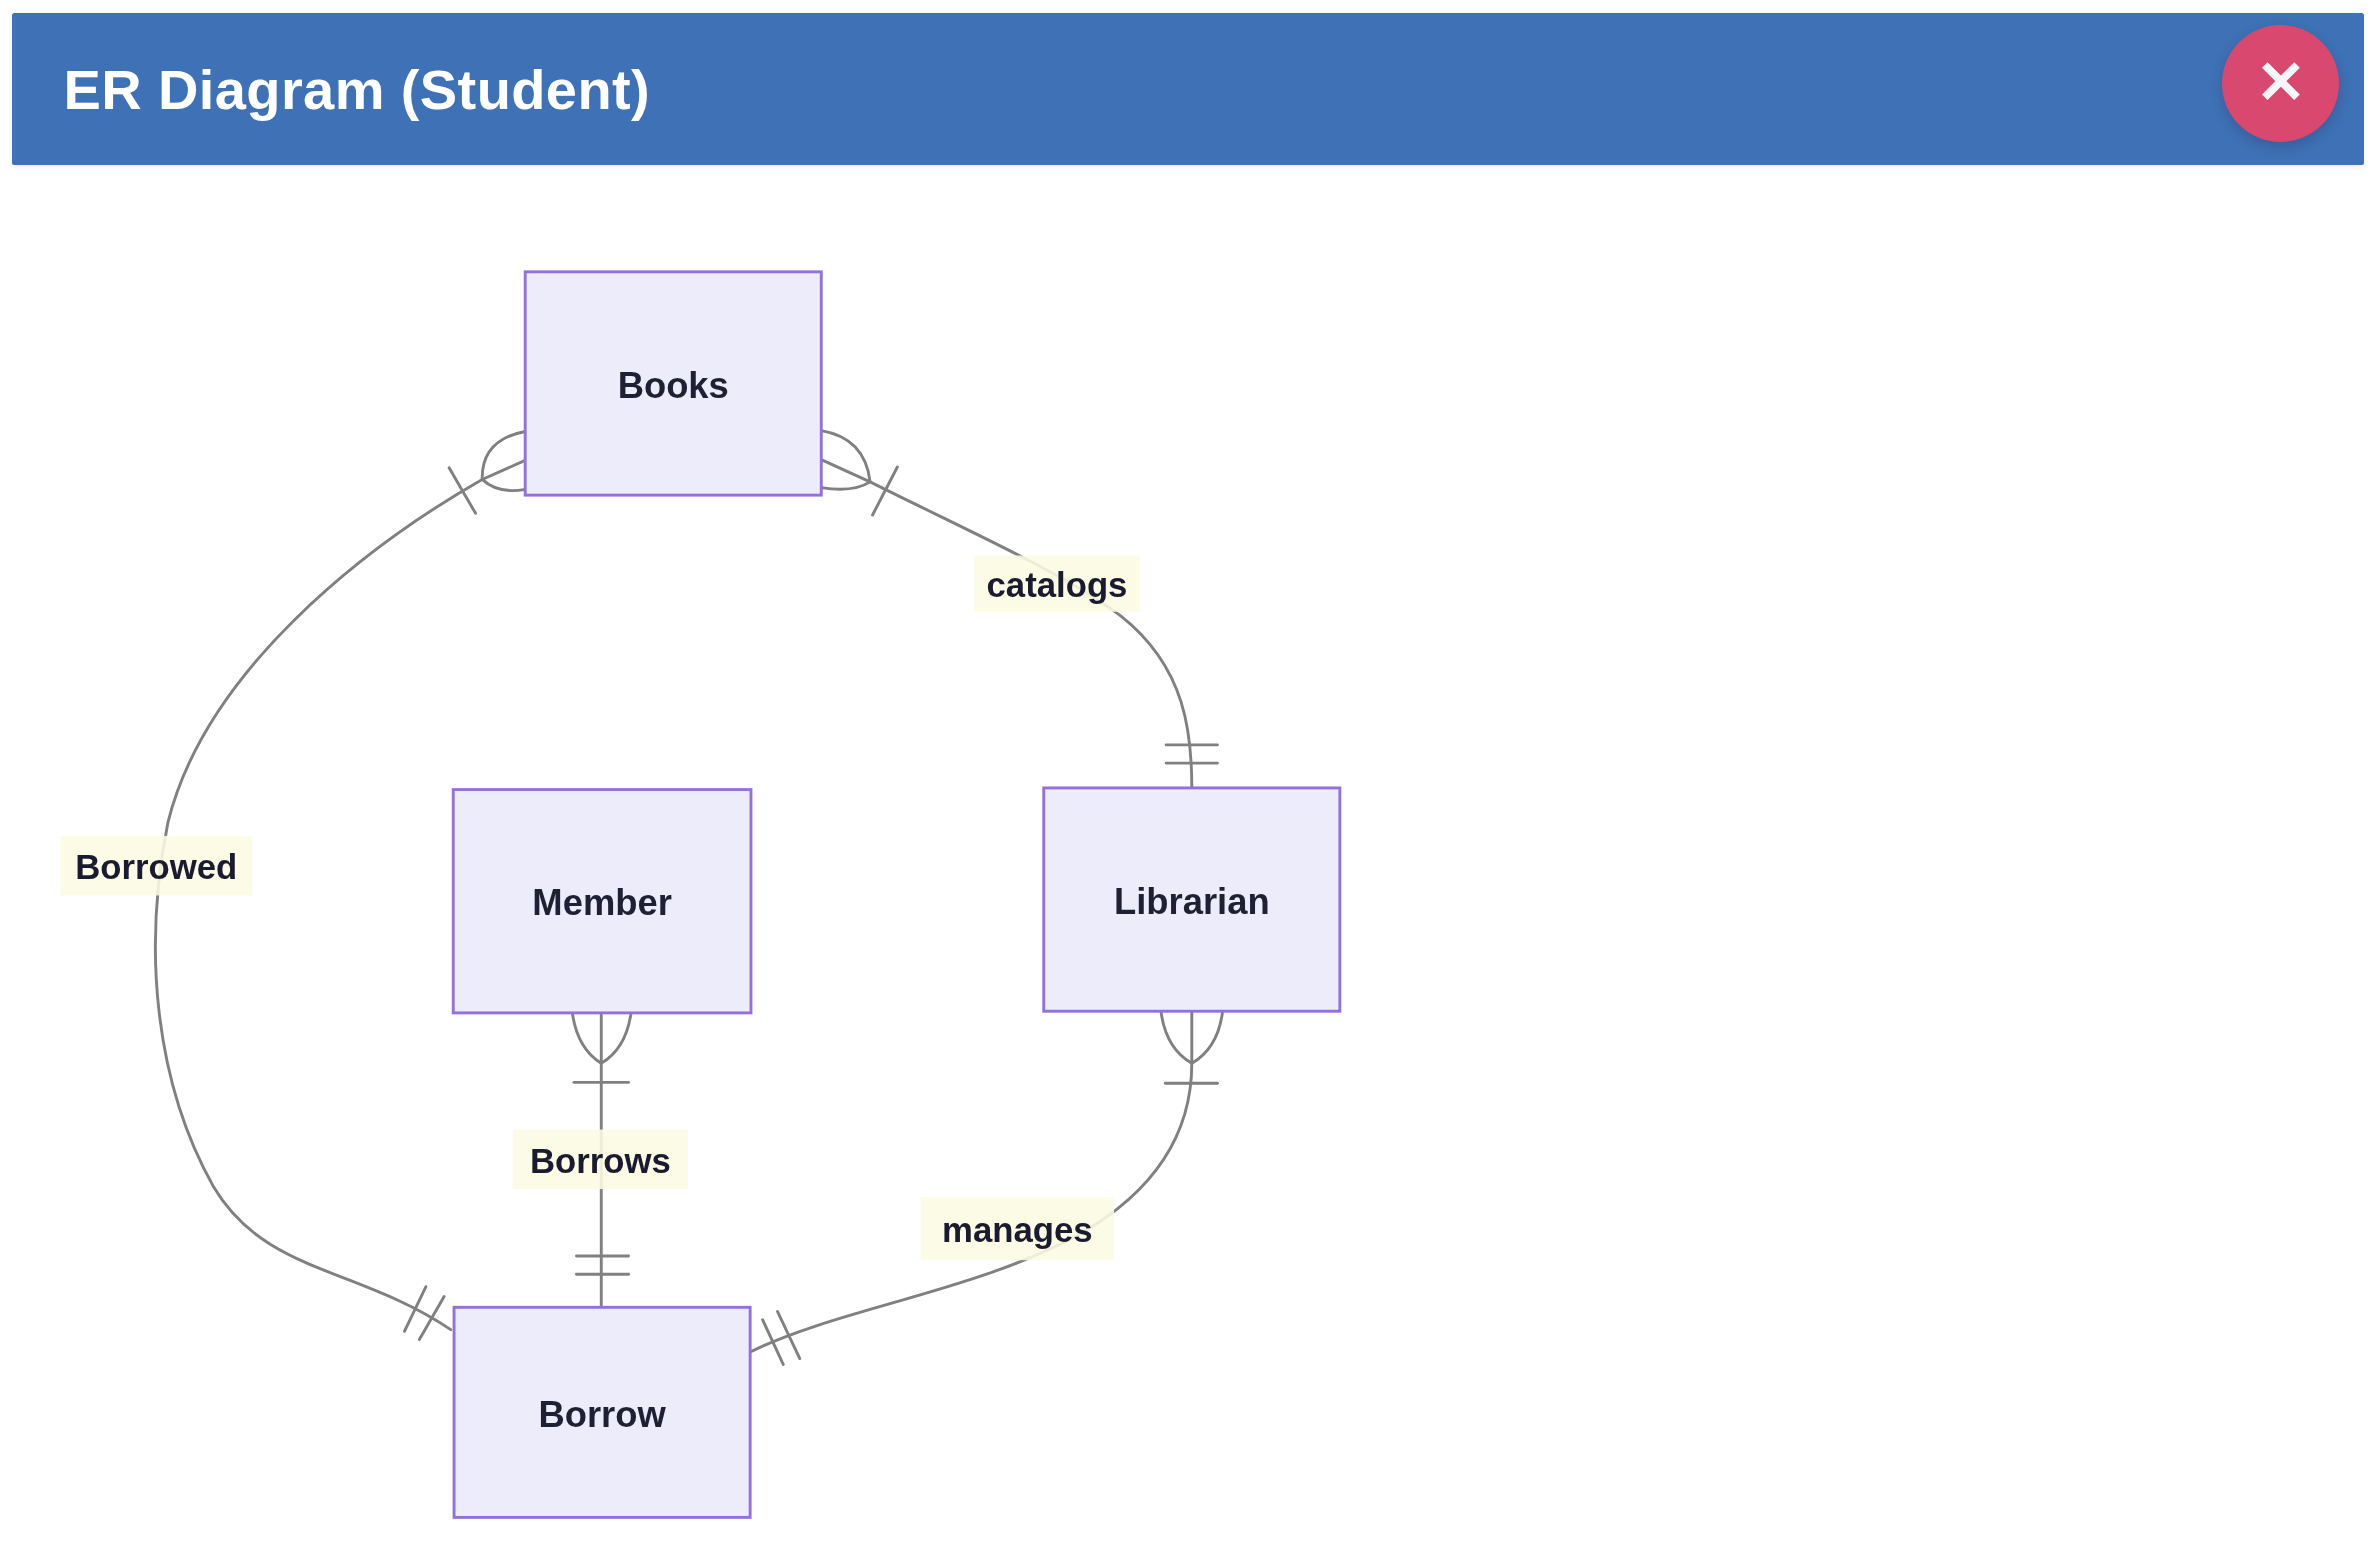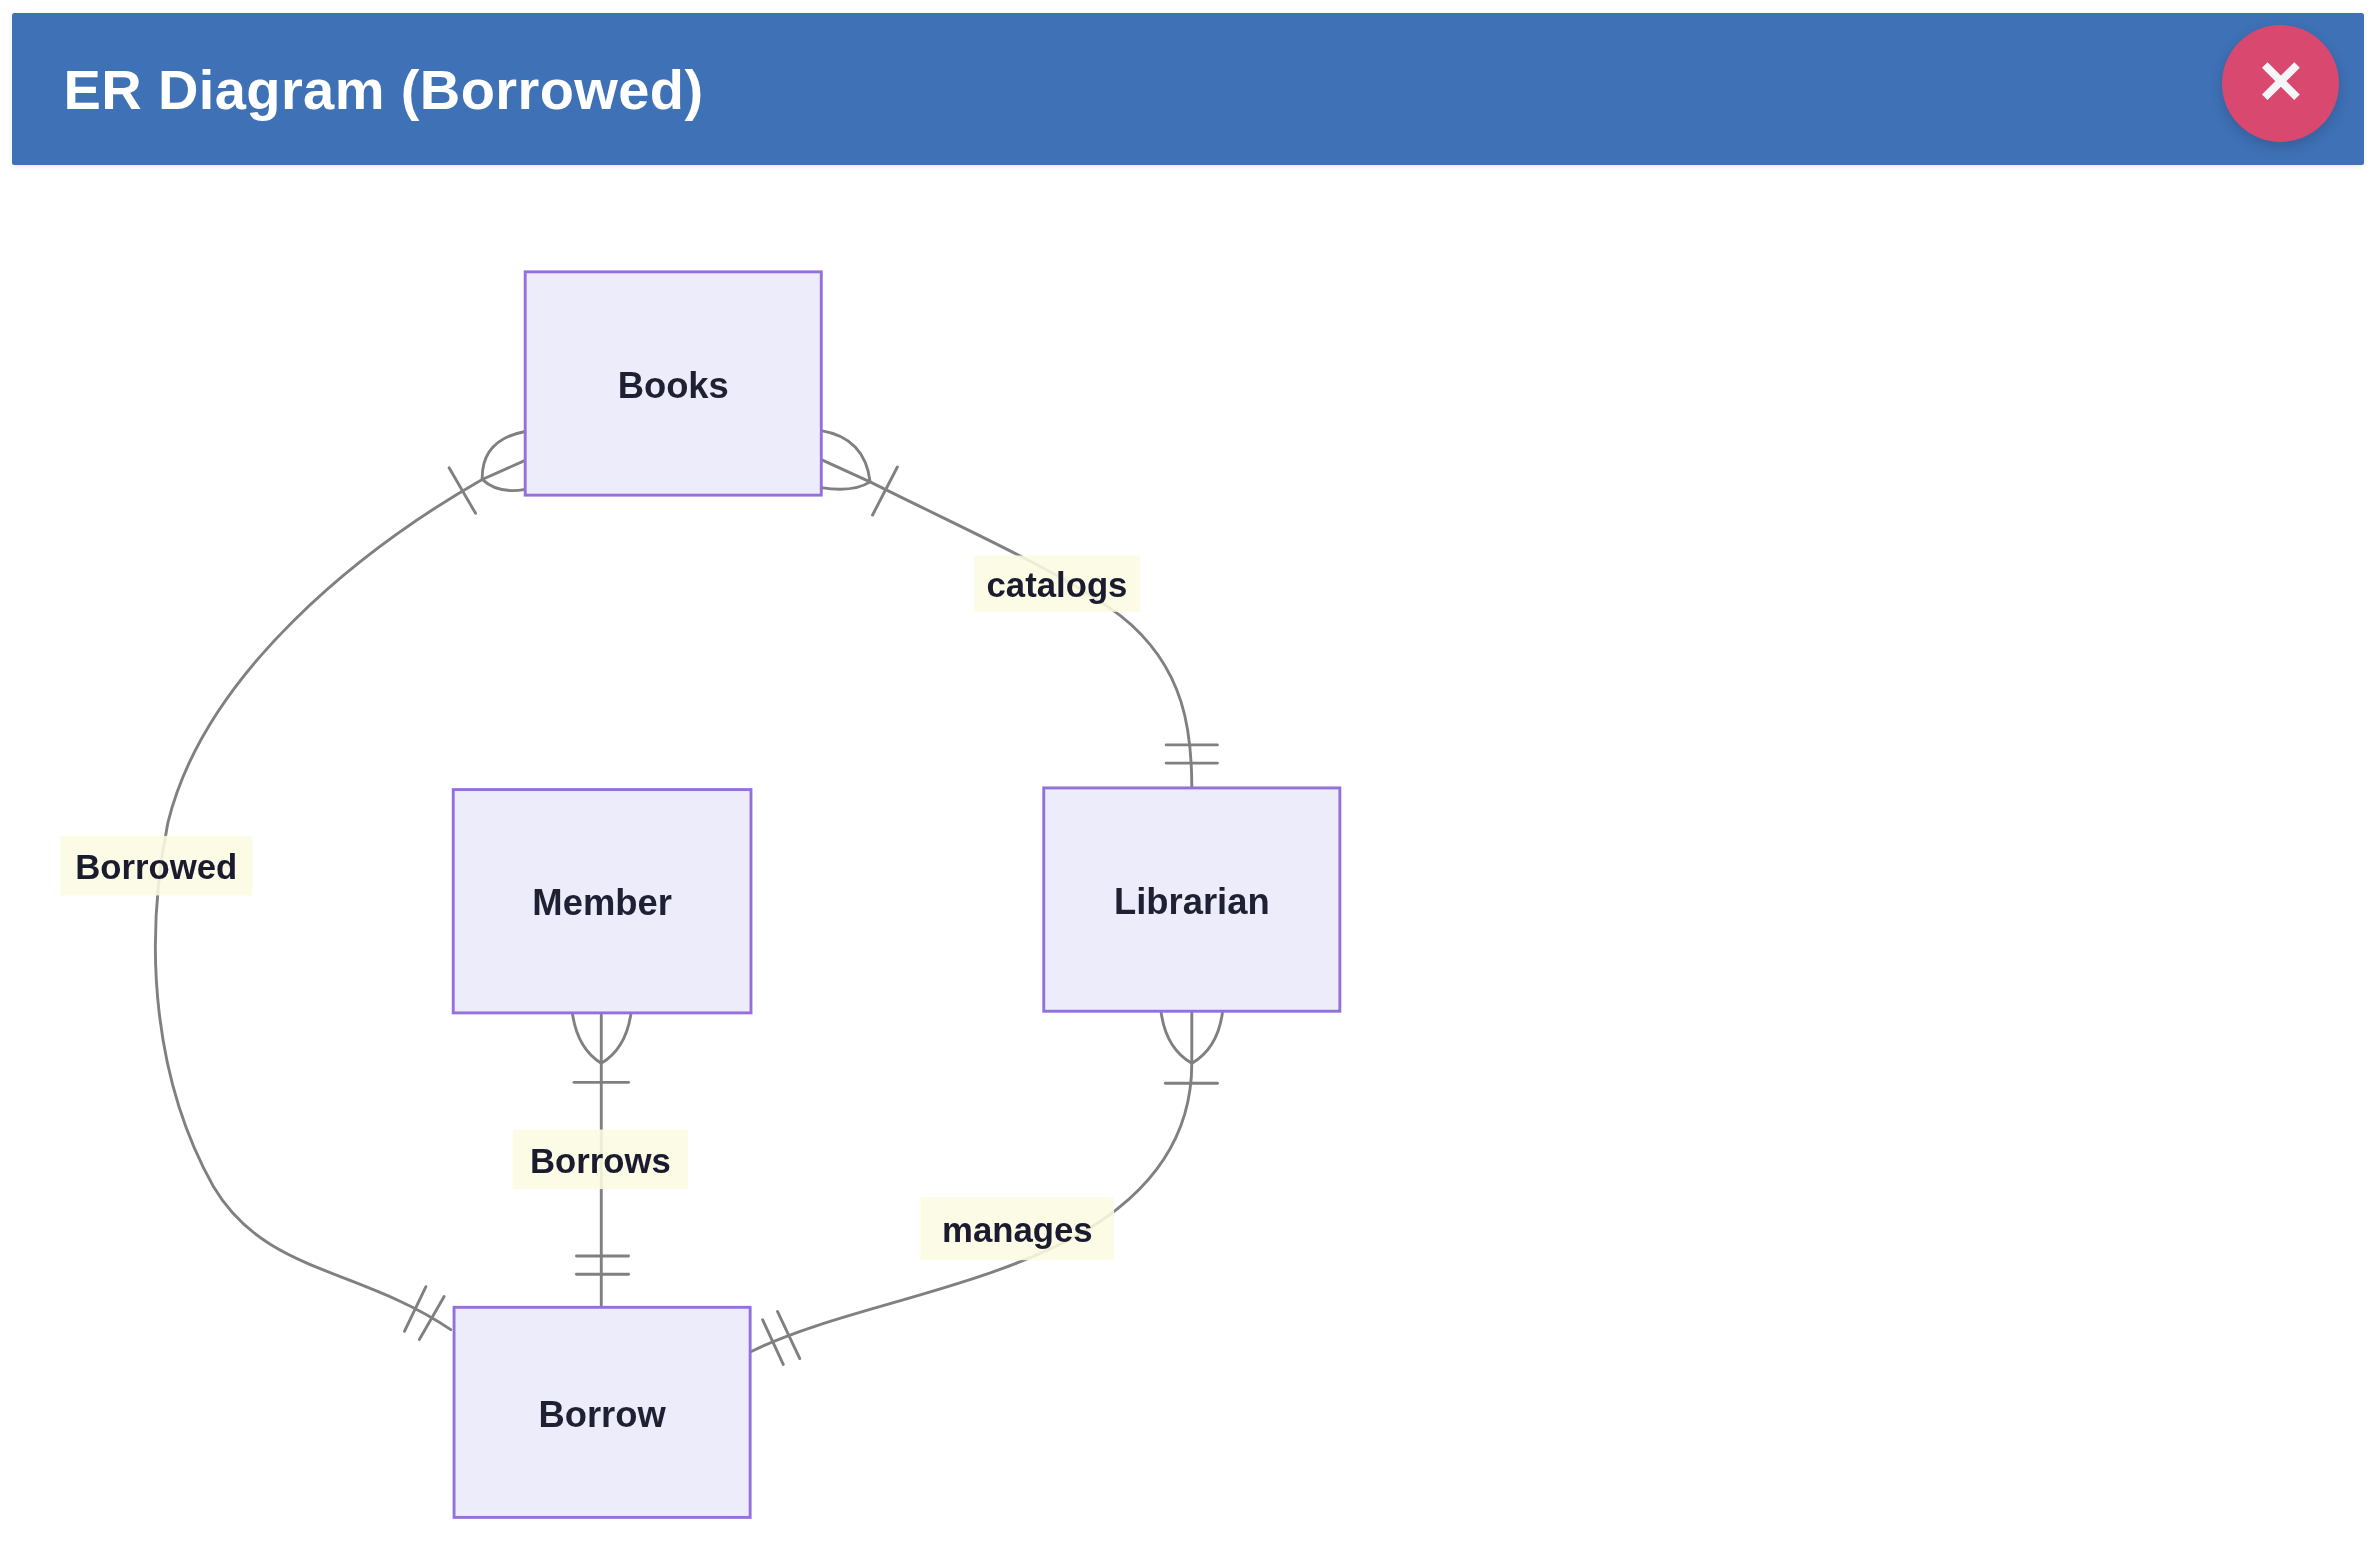--- a/index.html
+++ b/index.html
@@ -92,21 +92,21 @@
     fill: #1a1b2e;
     text-anchor: middle;
   }
 </style>
 </head>
 <body>
 
 <div class="modal">
 
   <header class="modal-header">
-    <h1 class="modal-title">ER Diagram (Borrowed)</h1>
+    <h1 class="modal-title">ER Diagram (Student)</h1>
     <button class="close-btn" aria-label="Close">
       <span>✕</span>
     </button>
   </header>
 
   <main class="diagram-area">
     <svg width="2377" height="1379" viewBox="0 0 2874 1667" xmlns="http://www.w3.org/2000/svg">
 
       <g>
         <path class="rel" d="M 635 357 L 583 380 C 440 462 248 612 203 795 C 172 950 188 1110 258 1235 C 320 1340 432 1332 545 1408"></path>

